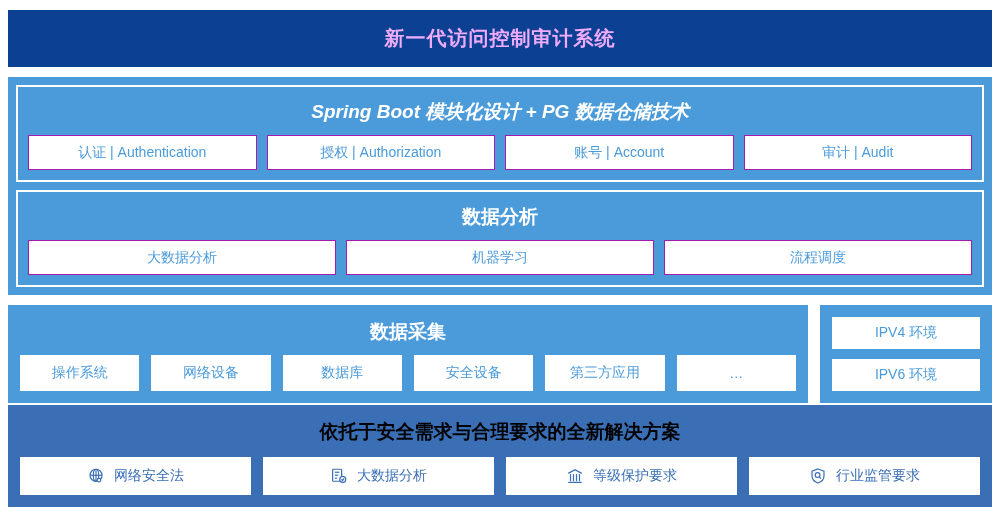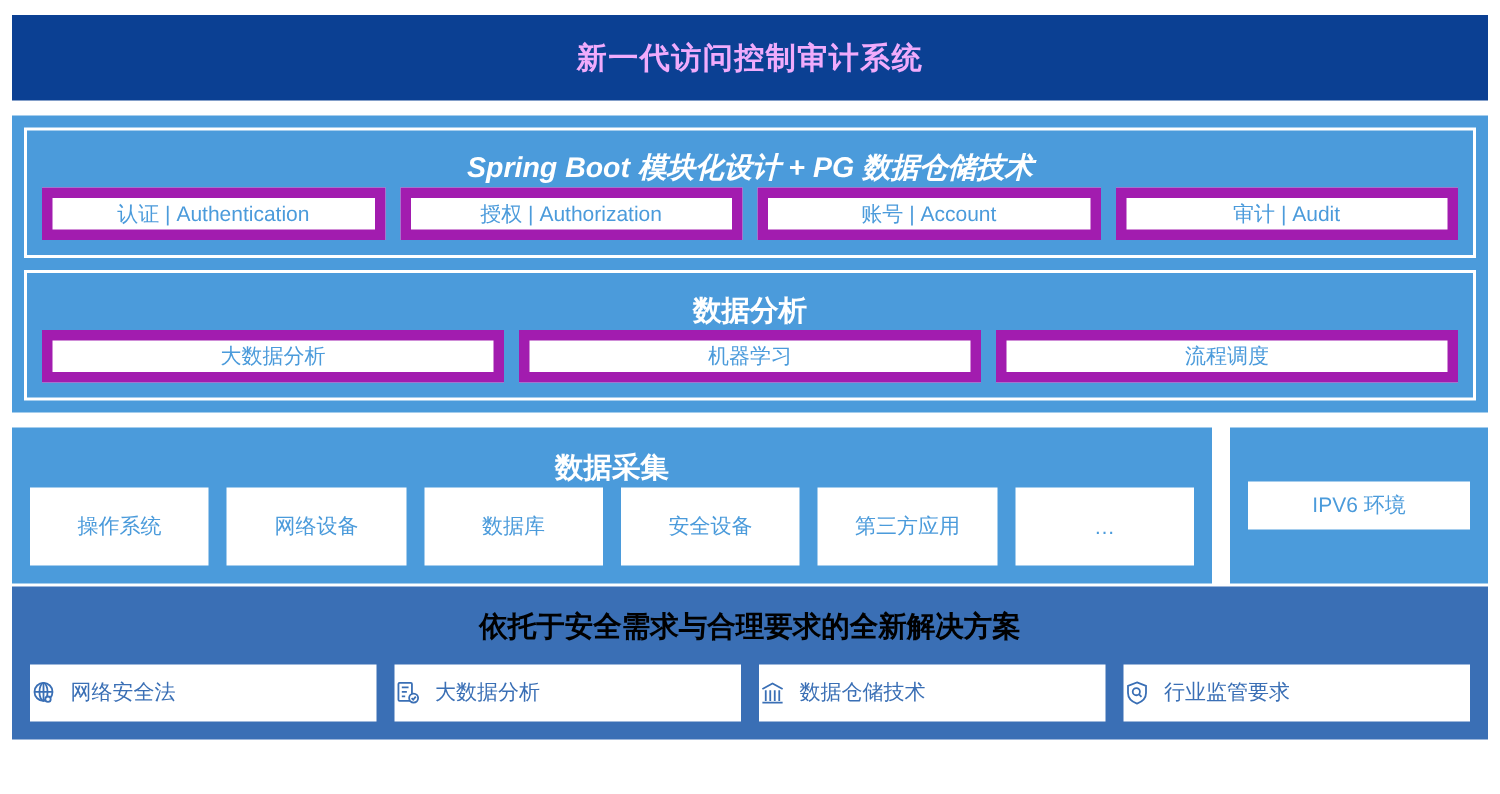--- a/index.html
+++ b/index.html
@@ -29,64 +29,64 @@
   
   .stack-panel { padding: 8px; margin-bottom: 10px; }
   .sub-panel {
     border: 2px solid #ffffff;
     padding: 8px 10px 10px 10px;
     margin-bottom: 8px;
   }
   .sub-panel:last-child { margin-bottom: 0; }
   .sub-title {
     text-align: center; color: #ffffff; font-size: 19px; font-weight: bold;
-    padding: 4px 0 0 0;
+    padding: 4px 0 10px 0;
   }
   .sub-title.italic { font-style: italic; font-size: 19px; }
 
   .chip-row { display: flex; gap: 10px; }
   .chip {
     flex: 1 1 0;
     background: #ffffff;
-    border: 7px solid #a21caf;
+    border: 1px solid #a21caf;
     height: 35px;
     display: flex; align-items: center; justify-content: center;
     color: #4b9bdb; font-size: 14px; white-space: nowrap;
   }
 
   
   .collect-row { display: flex; gap: 12px; margin-bottom: 2px; }
   .collect-main { flex: 1 1 auto; padding: 10px 12px 12px 12px; }
   .collect-side {
     flex: 0 0 172px; padding: 10px 12px;
     display: flex; flex-direction: column; justify-content: center; gap: 10px;
   }
   .side-chip {
     background: #ffffff; height: 32px;
     display: flex; align-items: center; justify-content: center;
     color: #4b9bdb; font-size: 14px;
   }
   .collect-chip {
-    background: #ffffff; height: 52px;
+    background: #ffffff; height: 36px;
     display: flex; align-items: center; justify-content: center;
     color: #4b9bdb; font-size: 14px; white-space: nowrap;
   }
   .collect-chips { display: flex; gap: 12px; }
   .collect-chips > div { flex: 1 1 0; }
 
   
   .bottom-panel { padding: 10px 12px 12px 12px; }
   .bottom-title {
     text-align: center; color: #000000; font-size: 19px; font-weight: bold;
     padding: 4px 0 12px 0;
   }
   .bottom-row { display: flex; gap: 12px; }
   .bottom-chip {
     flex: 1 1 0; background: #ffffff; height: 38px;
-    display: flex; align-items: center; gap: 9px;
+    display: flex; align-items: center; justify-content: center; gap: 9px;
     color: #3a6fb5; font-size: 14px; white-space: nowrap;
   }
   .icon { display: inline-flex; width: 18px; height: 18px; flex: 0 0 18px; }
   .icon svg { width: 18px; height: 18px; display: block; }
 </style>
 </head>
 <body>
 
 <div class="page">
 
@@ -137,20 +137,21 @@
         <div>
             <div class="collect-chip">第三方应用</div>
           </div>
         <div>
             <div class="collect-chip">…</div>
           </div>
       </div>
     </div>
 
     <div class="panel collect-side">
+      <div class="side-chip">IPV4 环境</div>
       <div class="side-chip">IPV6 环境</div>
     </div>
 
   </div>
 
   <div class="panel dark bottom-panel">
     <div class="bottom-title">依托于安全需求与合理要求的全新解决方案</div>
     <div class="bottom-row">
 
       <div class="bottom-chip">
@@ -184,21 +185,21 @@
         <span class="icon">
           <svg viewBox="0 0 24 24" fill="none" stroke="#3a6fb5" stroke-width="1.6">
             <polyline points="3,8.5 12,3.5 21,8.5"></polyline>
             <line x1="3" y1="20.5" x2="21" y2="20.5"></line>
             <line x1="6" y1="9.5" x2="6" y2="19"></line>
             <line x1="10" y1="9.5" x2="10" y2="19"></line>
             <line x1="14" y1="9.5" x2="14" y2="19"></line>
             <line x1="18" y1="9.5" x2="18" y2="19"></line>
           </svg>
         </span>
-        <span>数据仓储技术</span>
+        <span>等级保护要求</span>
       </div>
 
       <div class="bottom-chip">
         <span class="icon">
           <svg viewBox="0 0 24 24" fill="none" stroke="#3a6fb5" stroke-width="1.6">
             <path d="M12 2.6 L20 5.6 V12 C20 16.6 16.5 19.8 12 21.4 C7.5 19.8 4 16.6 4 12 V5.6 Z"></path>
             <circle cx="11.4" cy="10.8" r="3.2"></circle>
             <line x1="13.7" y1="13.1" x2="16" y2="15.4"></line>
           </svg>
         </span>

